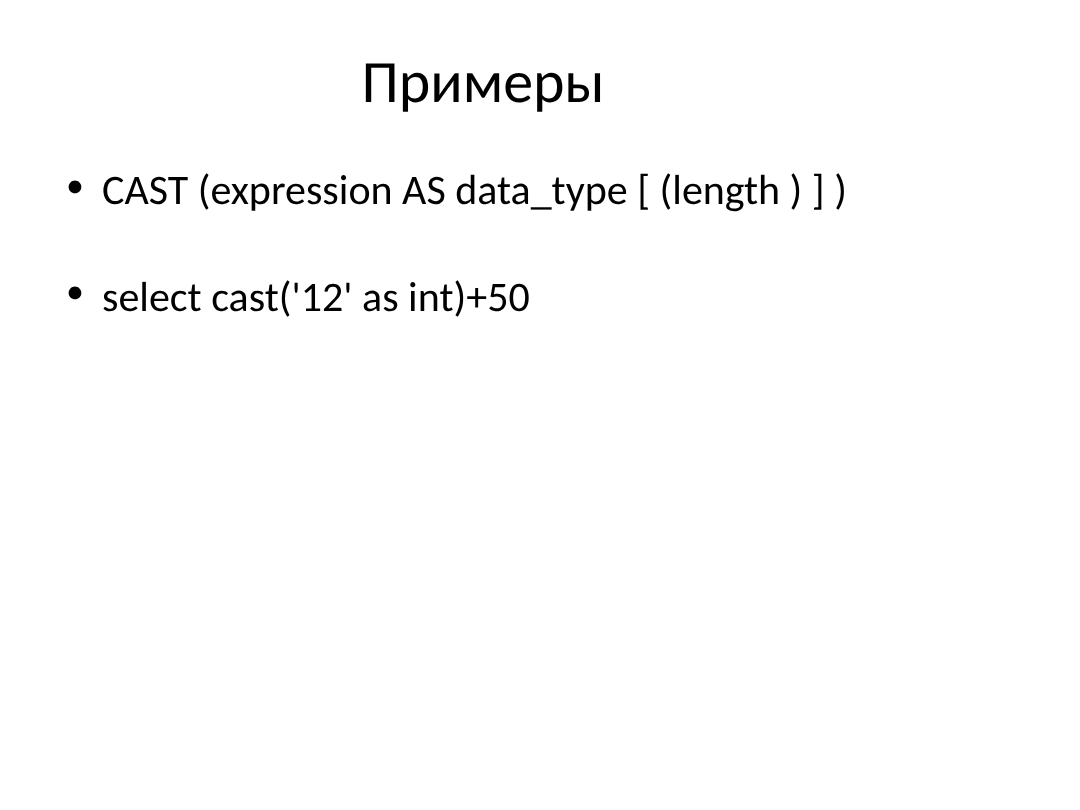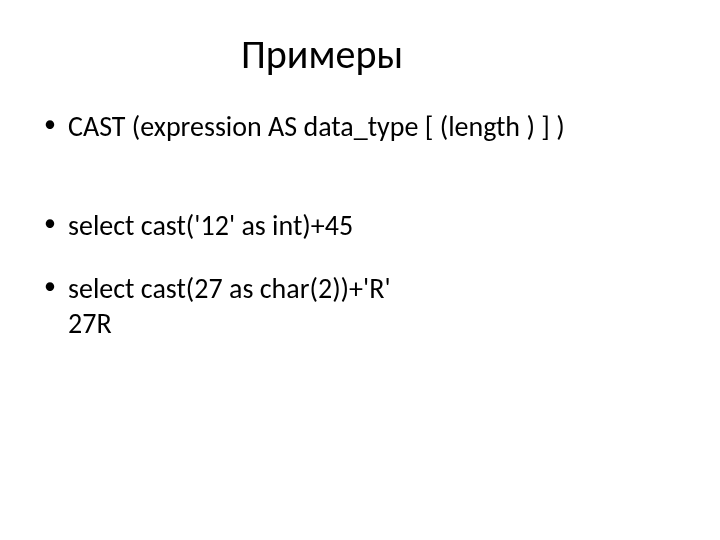--- a/index.html
+++ b/index.html
@@ -27,21 +27,20 @@
     list-style: none;
     padding: 0;
     margin: 0;
     font-size: 28px;
     line-height: 1.25;
   }
   ul.body > li {
     position: relative;
     padding-left: 28px;
     margin-bottom: 8px;
-    margin-top: 28px;
   }
   ul.body > li::before {
     content: "•";
     position: absolute;
     left: 4px;
     top: 0;
     font-size: 24px;
     color: #000;
   }
   .sub {
@@ -58,20 +57,16 @@
   <div class="title">Примеры</div>
 
   <ul class="body">
     <li>
       <span>CAST (expression AS data_type [ (length ) ] )</span>
     </li>
 
     <div class="gap"></div>
 
     <li>
-      <span>select cast('12' as int)+45</span>
-    </li>
-    <li>
-      <span>select cast(27 as char(2))+'R'</span>
-      <span class="sub">27R</span>
+      <span>select cast('12' as int)+50</span>
     </li>
   </ul>
 </div>
 
 </body></html>

